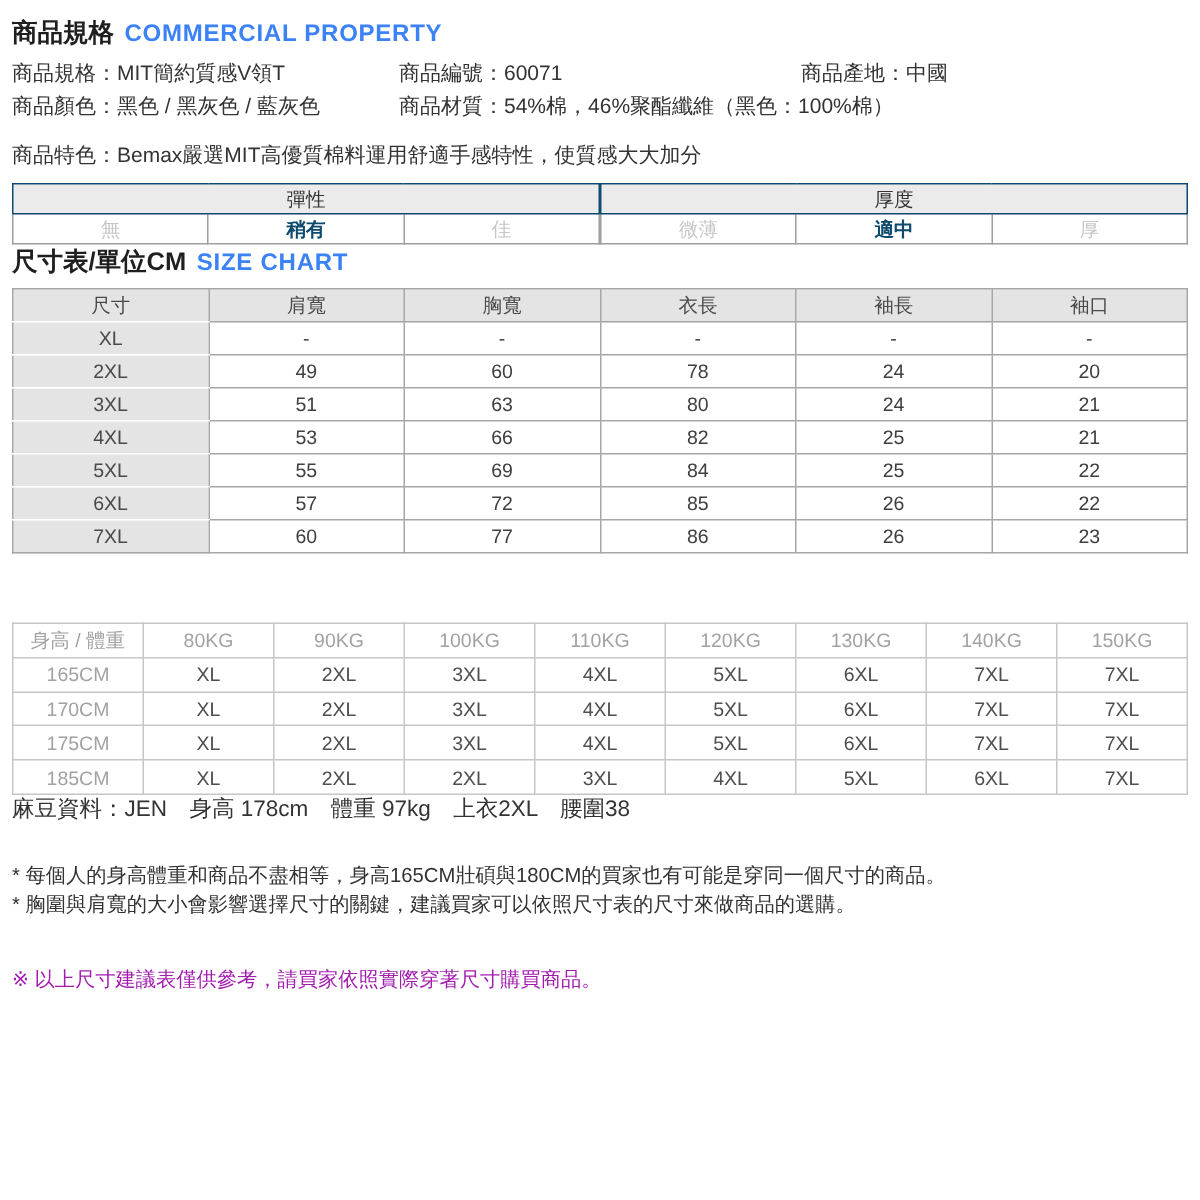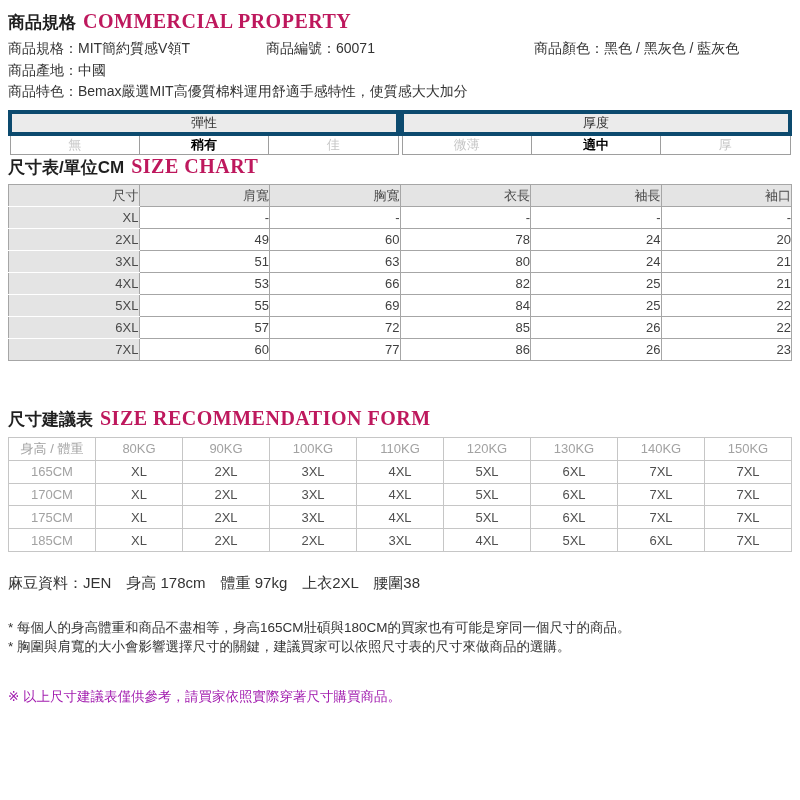--- a/index.html
+++ b/index.html
@@ -9,88 +9,89 @@
     background: #fff;
     color: #333;
     font-family: "Liberation Sans", "DejaVu Sans", sans-serif;
     padding: 10px 8px 0 8px;
     overflow: hidden;
   }
 
   
   .section-head { display: flex; align-items: baseline; gap: 7px; height: 24px; }
   .section-head .zh { font-size: 17px; font-weight: bold; color: #1f1f1f; }
-  .section-head .en { font-size: 20px; font-weight: bold; color: #be185d; letter-spacing: 0.5px; font-family: Liberation Serif, serif; }
+  .section-head .en { font-size: 16px; font-weight: bold; color: #3b82f6; letter-spacing: 0.5px; }
 
   
   .info-grid {
     display: grid;
     grid-template-columns: 258px 268px 1fr;
     font-size: 14px;
     line-height: 22px;
     margin-top: 3px;
   }
   .info-grid .span2 { grid-column: 2 / 4; }
   .feature { font-size: 14px; line-height: 21px; }
-  .feature-wrap { margin-top: 0; }
+  .feature-wrap { margin-top: 12px; }
 
   
   .scales { display: flex; margin-top: 8px; }
   table.scale { width: 50%; border-collapse: collapse; table-layout: fixed; }
   table.scale th {
-    background: #ebebeb; border: 4px solid #0c4a6e;
+    background: #ebebeb; border: 1px solid #0c4a6e;
     height: 20px; font-weight: normal; font-size: 13px; color: #333; text-align: center; padding: 0;
   }
   table.scale td {
     background: #fff; border: 1px solid #9e9e9e;
     height: 20px; font-size: 13px; color: #c6c6c6; text-align: center; padding: 0;
   }
-  table.scale td.selected { color: #000000; font-weight: bold; }
+  table.scale td.selected { color: #0c4a6e; font-weight: bold; }
 
   
   .size-chart-section { margin-top: 0; }
   table.size-chart { width: 100%; border-collapse: collapse; table-layout: fixed; margin-top: 5px; }
   table.size-chart th, table.size-chart td {
     border: 1px solid #a6a6a6; height: 22px; padding: 0;
-    font-size: 13px; text-align: right;
+    font-size: 13px; text-align: center;
   }
   table.size-chart thead th { background: #e4e4e4; color: #4a4a4a; font-weight: normal; }
   table.size-chart tbody th { background: #e4e4e4; color: #4a4a4a; font-weight: normal; border-bottom-color: #fff; }
   table.size-chart thead th:first-child { border-bottom-color: #fff; }
   table.size-chart tbody tr:last-child th { border-bottom-color: #a6a6a6; }
   table.size-chart td { background: #fff; color: #3f3f3f; }
 
   
   .rec-section { margin-top: 46px; }
   table.rec { width: 100%; border-collapse: collapse; table-layout: fixed; margin-top: 6px; }
   table.rec th, table.rec td {
     border: 1px solid #c6c6c6; height: 22.8px; padding: 0;
     font-size: 13px; text-align: center; background: #fff;
   }
   table.rec thead th, table.rec tbody th { color: #a2a2a2; font-weight: normal; margin-left: 28px; }
   table.rec td { color: #4f4f4f; }
 
   
-  .model-info { margin-top: 22px; font-size: 15px; color: #333; }
+  .model-info { font-size: 15px; color: #333; }
   .notes { margin-top: 25px; font-size: 13.5px; line-height: 19px; color: #333; }
   .disclaimer { margin-top: 32px; font-size: 13.5px; color: #a21caf; }
 </style>
 </head>
 <body>
 
 <div class="section-head">
   <span class="zh">商品規格</span>
   <span class="en">COMMERCIAL PROPERTY</span>
 </div>
 
 <div class="info-grid">
   <div>商品規格：MIT簡約質感V領T</div>
   <div>商品編號：60071</div>
+  <div>商品產地：中國</div>
   <div>商品顏色：黑色 / 黑灰色 / 藍灰色</div>
-  <div>商品產地：中國</div>
+  <div class="span2">商品材質：54%棉，46%聚酯纖維（黑色：100%棉）</div>
 </div>
 
 <div class="feature-wrap">
   <div class="feature">商品特色：Bemax嚴選MIT高優質棉料運用舒適手感特性，使質感大大加分</div>
 </div>
 
 <div class="scales">
   <table class="scale">
       <thead>
         <tr>
@@ -192,24 +193,20 @@
           <td>77</td>
           <td>86</td>
           <td>26</td>
           <td>23</td>
         </tr>
       </tbody>
     </table>
 </div>
 
 <div class="rec-section">
-  <div class="section-head">
-    <span class="zh">尺寸建議表</span>
-    <span class="en">SIZE RECOMMENDATION FORM</span>
-  </div>
   <table class="rec">
       <thead>
         <tr>
           <th>身高 / 體重</th>
           <th>80KG</th>
           <th>90KG</th>
           <th>100KG</th>
           <th>110KG</th>
           <th>120KG</th>
           <th>130KG</th>

